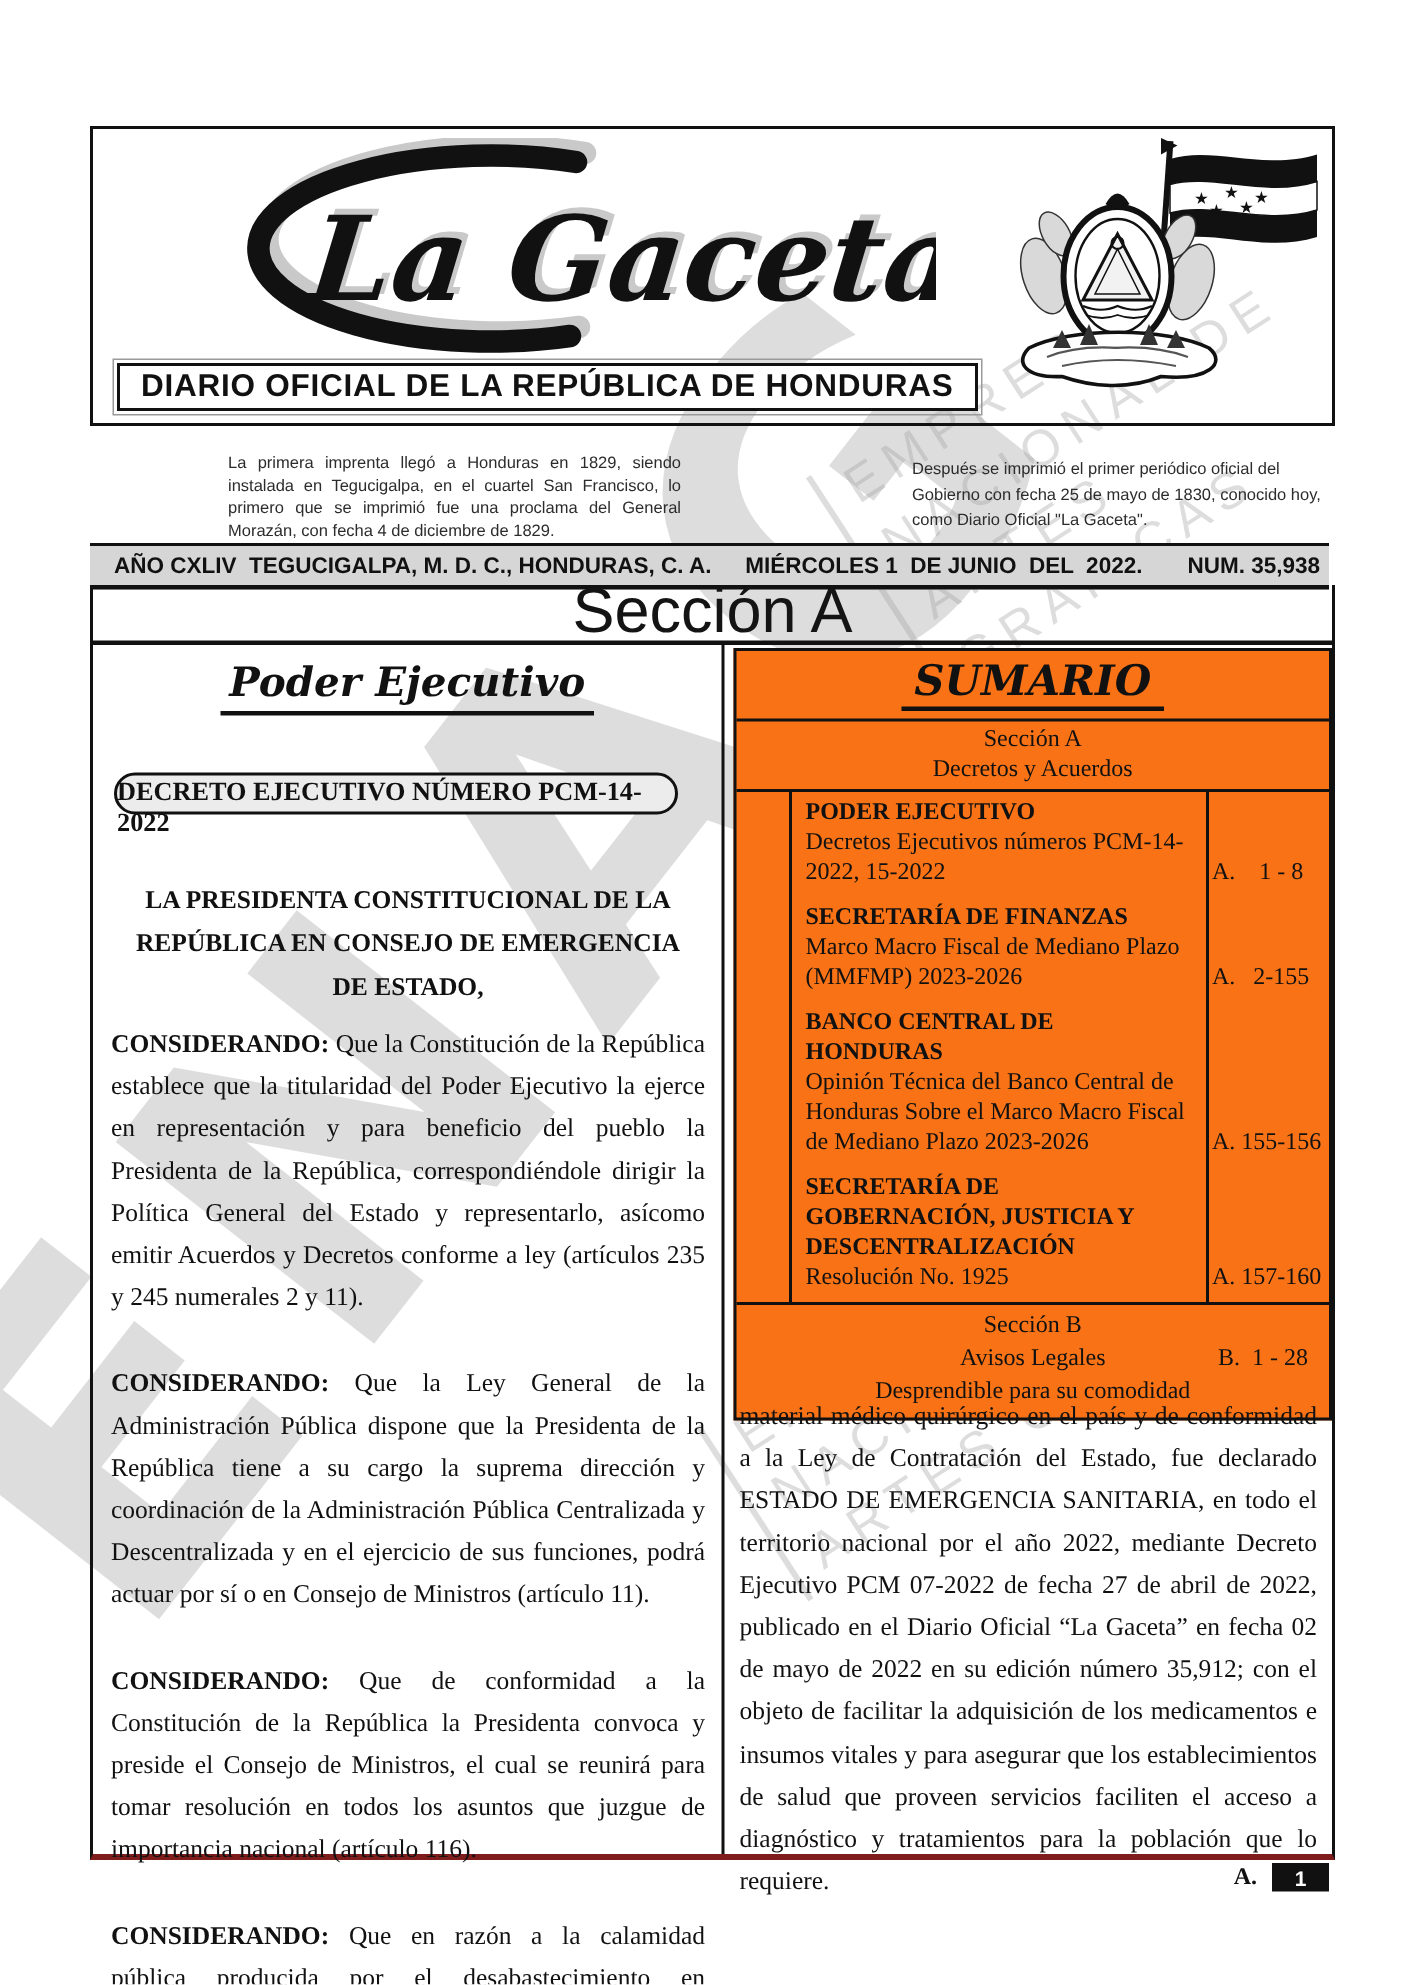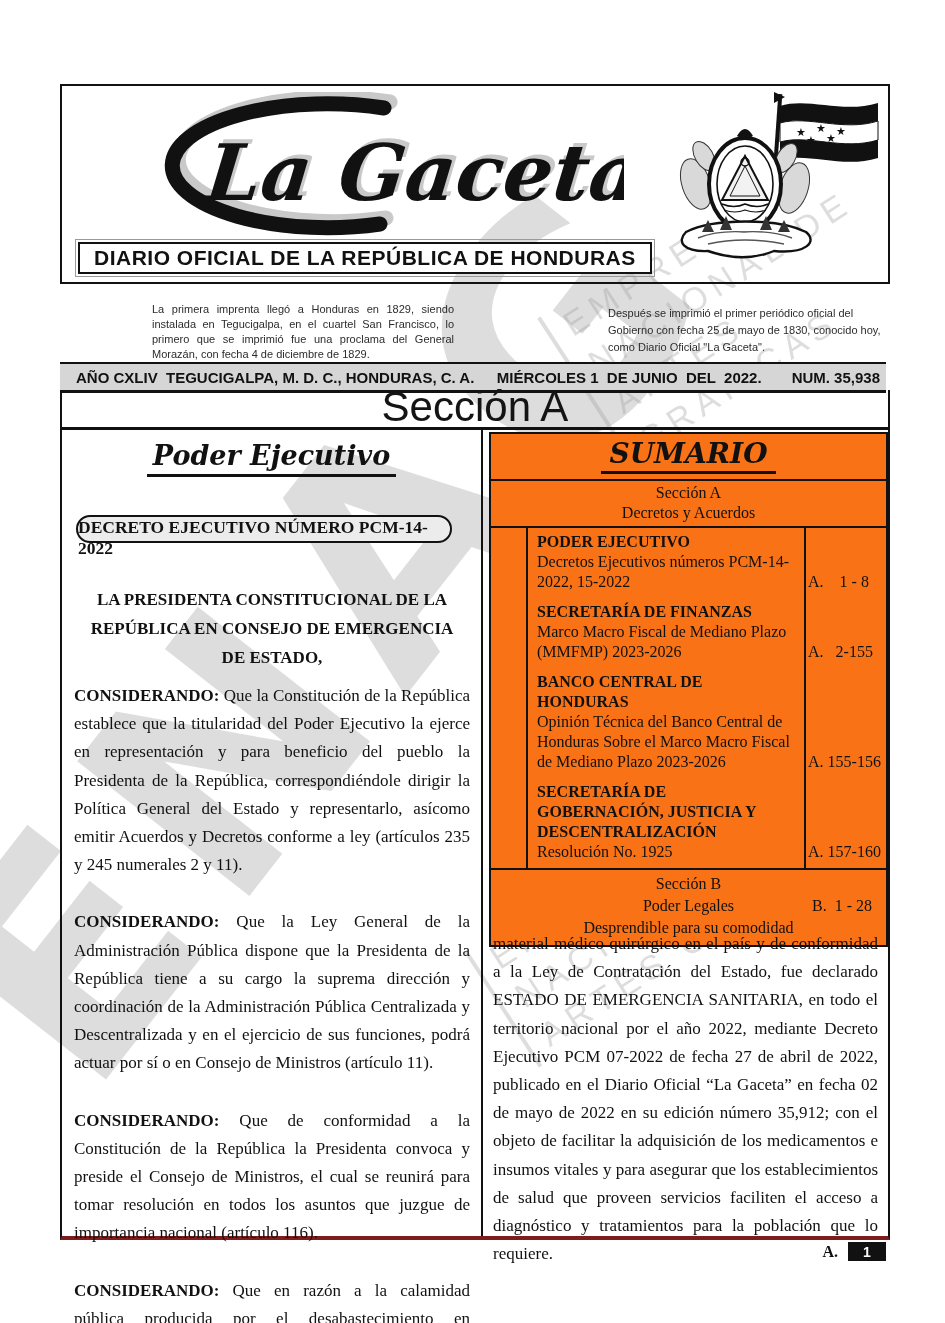--- a/index.html
+++ b/index.html
@@ -225,21 +225,21 @@
             <div class="pages">A. 155-156</div>
           </div>
           <div class="sum-entry" style="padding-bottom:4px">
             <div class="org">SECRETARÍA DE GOBERNACIÓN, JUSTICIA Y DESCENTRALIZACIÓN</div>
             <div class="desc">Resolución No. 1925</div>
             <div class="pages" style="bottom:4px">A. 157-160</div>
           </div>
         </div>
         <div class="sum-secb">
           <div>Sección B</div>
-          <div>Poder Legales</div>
+          <div>Avisos Legales</div>
           <div class="pages-b">B.  1 - 28</div>
           <div>Desprendible para su comodidad</div>
         </div>
       </div>
 
       <div class="continuation">material médico quirúrgico en el país y de conformidad a la Ley de Contratación del Estado, fue declarado ESTADO DE EMERGENCIA SANITARIA,  en todo el territorio nacional por el año 2022, mediante Decreto Ejecutivo PCM 07-2022 de fecha 27 de abril de 2022, publicado en el Diario Oficial “La Gaceta” en fecha 02 de mayo de 2022 en su edición número 35,912; con el objeto de facilitar la adquisición de los medicamentos e insumos vitales y para asegurar que los establecimientos de salud que proveen servicios faciliten el acceso a diagnóstico y tratamientos para la población que lo requiere.</div>
     </div>
   </div>
 
   <div class="z footer">

